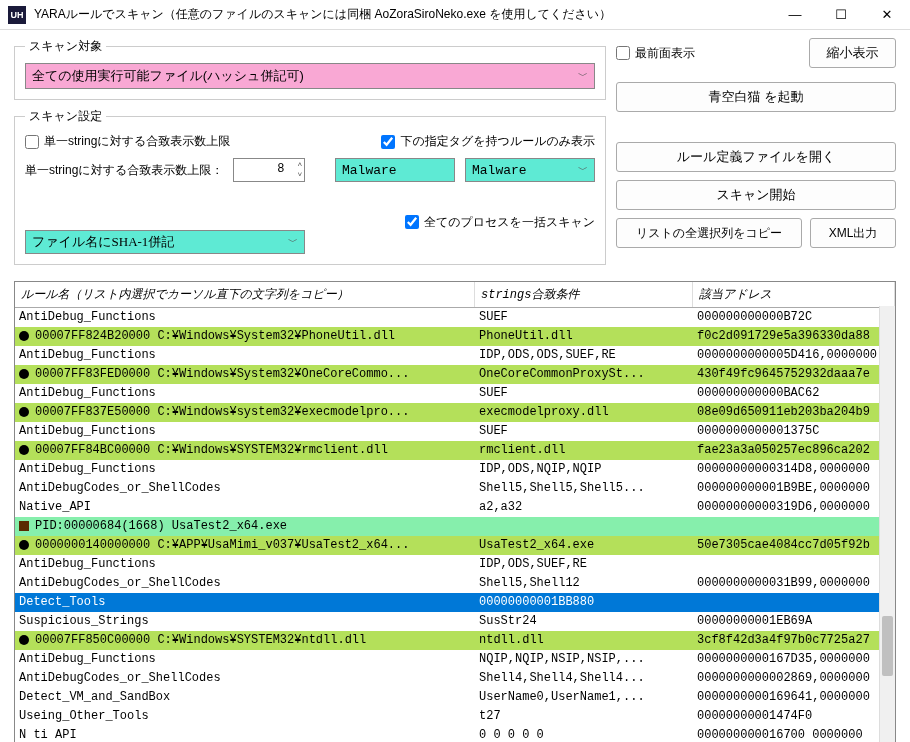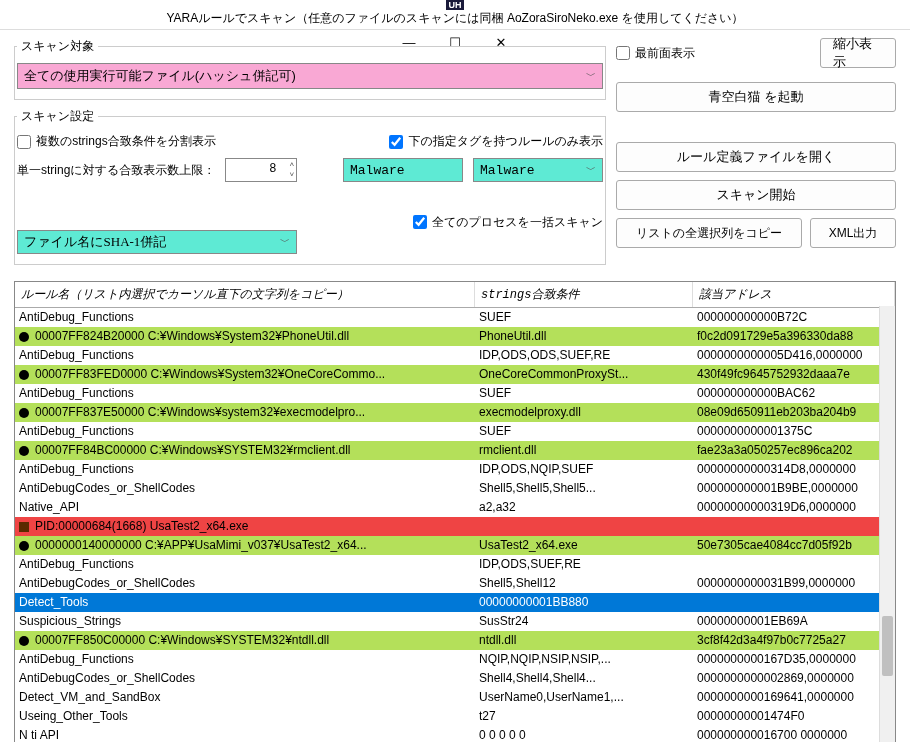--- a/index.html
+++ b/index.html
@@ -1,54 +1,54 @@
 <!DOCTYPE html>
 <html><head>
 <meta charset="utf-8">
 <style>
 * { box-sizing: border-box; margin: 0; padding: 0; }
 body { font-family: "Meiryo", "MS PGothic", sans-serif; font-size: 12px; background: #fff; width: 910px; height: 742px; overflow: hidden; }
-.titlebar { height: 30px; display: flex; align-items: center; border-bottom: 1px solid #ddd; flex-direction: column; }
+.titlebar { height: 30px; display: flex; align-items: center; border-bottom: 1px solid #ddd; }
 .titlebar .icon { width: 18px; height: 18px; background: #1a1a3a; margin: 0 8px; display: flex; align-items: center; justify-content: center; color: #fff; font-size: 9px; font-weight: bold; }
 .titlebar .title { flex: 1; font-size: 12px; color: #000; }
 .titlebar .winbtns { display: flex; }
 .titlebar .winbtn { width: 46px; height: 30px; display: flex; align-items: center; justify-content: center; font-size: 13px; cursor: pointer; }
 .content { padding: 8px 14px; display: flex; gap: 10px; }
 .left-col { flex: 1; }
 .right-col { width: 280px; display: flex; flex-direction: column; gap: 8px; }
-fieldset { border: 1px solid #ccc; padding: 8px 2px 10px; margin-bottom: 8px; }
+fieldset { border: 1px solid #ccc; padding: 8px 10px 10px; margin-bottom: 8px; }
 legend { font-size: 12px; padding: 0 4px; }
 .scan-target-select { width: 100%; height: 26px; border: 1px solid #888; padding: 2px 6px; font-size: 13px; background: #f9a8d4; display: flex; align-items: center; justify-content: space-between; }
 .row { display: flex; align-items: center; gap: 10px; margin-bottom: 8px; }
 .row:last-child { margin-bottom: 0; }
 .chk { display: flex; align-items: center; gap: 5px; }
 .chk input { width: 14px; height: 14px; }
 .num-input { width: 72px; height: 24px; border: 1px solid #888; text-align: right; padding: 2px 20px 2px 4px; position: relative; background: #fff; }
 .num-spin { position: absolute; right: 2px; top: 1px; font-size: 8px; line-height: 10px; color: #555; }
 .combo { height: 24px; border: 1px solid #888; padding: 2px 6px; background: #5eead4; display: flex; align-items: center; justify-content: space-between; font-size: 13px; font-family: "Consolas","Courier New",monospace; }
 .combo.med { width: 280px; margin-top: 40px; }
 .combo.tag1 { width: 120px; }
 .combo.tag2 { width: 130px; }
 .top-row { display: flex; align-items: center; gap: 10px; margin-bottom: 6px; }
 .btn { height: 30px; border: 1px solid #aaa; background: #fdfdfd; border-radius: 3px; display: flex; align-items: center; justify-content: center; cursor: pointer; font-size: 13px; padding: 0 12px; }
 .btn.wide { width: 100%; }
-.btn.small { width: 76px; }
+.btn.small { width: 87px; }
 .two-btn { display: flex; gap: 8px; }
 .two-btn .btn { flex: 1; font-size: 12px; }
 .table-wrap { margin: 0 14px; border: 1px solid #888; height: 472px; overflow: hidden; position: relative; }
 .thead { display: flex; background: #fff; border-bottom: 1px solid #aaa; }
 .th { padding: 4px 6px; font-size: 12px; border-right: 1px solid #ddd; font-family: "Consolas","Courier New",monospace; white-space: nowrap; overflow: hidden; font-style: italic; }
 .col1 { width: 460px; }
 .col2 { width: 218px; }
 .col3 { flex: 1; }
 .tbody { overflow-y: auto; height: 444px; }
-.tr { display: flex; height: 19px; font-family: Liberation Sans, sans-serif; font-size: 12px; }
+.tr { display: flex; height: 19px; font-family: Liberation Mono, monospace; font-size: 12px; }
 .td { padding: 2px 4px; white-space: nowrap; overflow: hidden; border-right: 1px solid transparent; }
 .tr.green { background: #b4e05a; }
-.tr.orange { background: #ef4444; }
+.tr.orange { background: #86efac; }
 .tr.blue { background: #0078d7; color: #fff; }
 .bullet { display: inline-block; width: 10px; height: 10px; background: #000; border-radius: 50%; margin-right: 6px; vertical-align: middle; }
 .bullet.sq { border-radius: 0; background: #5a2a00; }
 .scrollbar-v { position: absolute; right: 0; top: 24px; bottom: 0; width: 16px; background: #f0f0f0; border-left: 1px solid #ddd; }
 .scrollbar-v .thumb { position: absolute; top: 310px; left: 2px; right: 2px; height: 60px; background: #c0c0c0; border-radius: 2px; }
 .chev { font-size: 10px; color: #555; }
 </style>
 </head>
 <body>
 
@@ -69,21 +69,21 @@
       <div class="scan-target-select">
         <span>全ての使用実行可能ファイル(ハッシュ併記可)</span>
         <span class="chev">﹀</span>
       </div>
     </fieldset>
     <fieldset>
       <legend>スキャン設定</legend>
       <div class="row">
         <label class="chk">
           <input type="checkbox" style="">
-            <span>複数のstrings合致条件を分割表示</span>
+            <span>単一stringに対する合致表示数上限</span>
         </label>
         <div style="flex:1"></div>
         <label class="chk">
           <input type="checkbox" checked="" style="">
             <span>下の指定タグを持つルールのみ表示</span>
         </label>
       </div>
       <div class="row">
         <span>単一stringに対する合致表示数上限：</span>
         <div class="num-input">
@@ -174,21 +174,21 @@
         <div class="td col2">SUEF</div>
         <div class="td col3">0000000000001375C</div>
       </div>
       <div class="tr green">
         <div class="td col1"><span class="bullet"></span>00007FF84BC00000  C:¥Windows¥SYSTEM32¥rmclient.dll</div>
         <div class="td col2">rmclient.dll</div>
         <div class="td col3">fae23a3a050257ec896ca202</div>
       </div>
       <div class="tr ">
         <div class="td col1">AntiDebug_Functions</div>
-        <div class="td col2">IDP,ODS,NQIP,SUEF</div>
+        <div class="td col2">IDP,ODS,NQIP,NQIP</div>
         <div class="td col3">00000000000314D8,0000000</div>
       </div>
       <div class="tr ">
         <div class="td col1">AntiDebugCodes_or_ShellCodes</div>
         <div class="td col2">Shell5,Shell5,Shell5...</div>
         <div class="td col3">000000000001B9BE,0000000</div>
       </div>
       <div class="tr ">
         <div class="td col1">Native_API</div>
         <div class="td col2">a2,a32</div>

